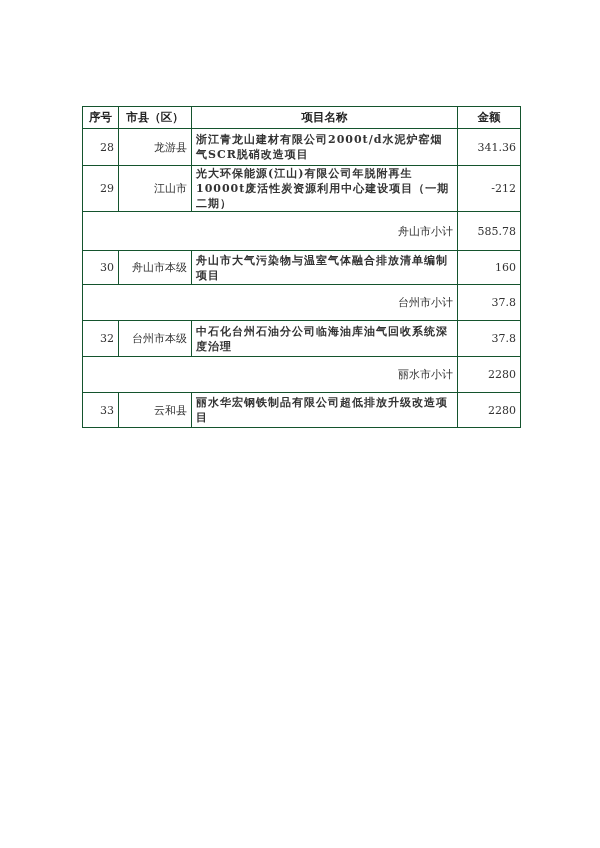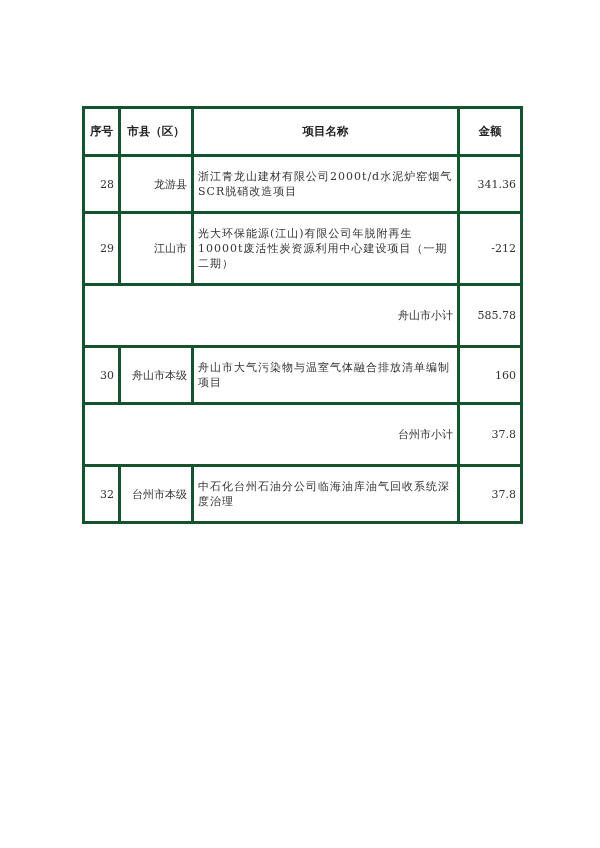--- a/index.html
+++ b/index.html
@@ -1,24 +1,24 @@
 <!DOCTYPE html>
 <html><head>
 <meta charset="utf-8">
 <style>
   html, body { margin: 0; padding: 0; background: #ffffff; }
   body { width: 600px; height: 848px; position: relative; overflow: hidden;
          font-family: "DejaVu Serif", "Liberation Serif", serif; color: #333333; }
   table.grid { position: absolute; left: 82px; top: 106px; width: 438px;
                border-collapse: collapse; table-layout: fixed; font-size: 11px; }
-  table.grid td, table.grid th { border: 3px solid #14532d; padding: 12px 4px; line-height: 15px; }
+  table.grid td, table.grid th { border: 1px solid #14532d; padding: 0 4px; line-height: 15px; }
   table.grid th { font-family: "DejaVu Sans", "Liberation Sans", sans-serif; font-weight: bold;
                   font-size: 11.5px; height: 21px; text-align: center; color: #222; }
   td.c { text-align: right; }
-  td.name { text-align: left; letter-spacing: 1px; padding-left: 5px; }
+  td.name { text-align: left; letter-spacing: 1px; padding-left: 5px; font-weight: bold; }
   tr.row { height: 37px; }
   tr.sub td { height: 35px; }
   td.amt { text-align: right; }
 </style>
 </head>
 <body>
 
 <table class="grid">
   <colgroup>
     <col style="width:36px">
@@ -60,14 +60,24 @@
     <tr class="sub" style="height:36px">
       <td class="c" colspan="3">台州市小计</td>
       <td class="amt">37.8</td>
     </tr>
     <tr class="row" style="height:36px">
       <td class="c">32</td>
       <td class="c">台州市本级</td>
       <td class="name">中石化台州石油分公司临海油库油气回收系统深度治理</td>
       <td class="amt">37.8</td>
     </tr>
+    <tr class="sub" style="height:34px">
+      <td class="c" colspan="3">丽水市小计</td>
+      <td class="amt">2280</td>
+    </tr>
+    <tr class="row" style="height:35px">
+      <td class="c">33</td>
+      <td class="c">云和县</td>
+      <td class="name">丽水华宏钢铁制品有限公司超低排放升级改造项目</td>
+      <td class="amt">2280</td>
+    </tr>
   </tbody>
 </table>
 
 </body></html>

